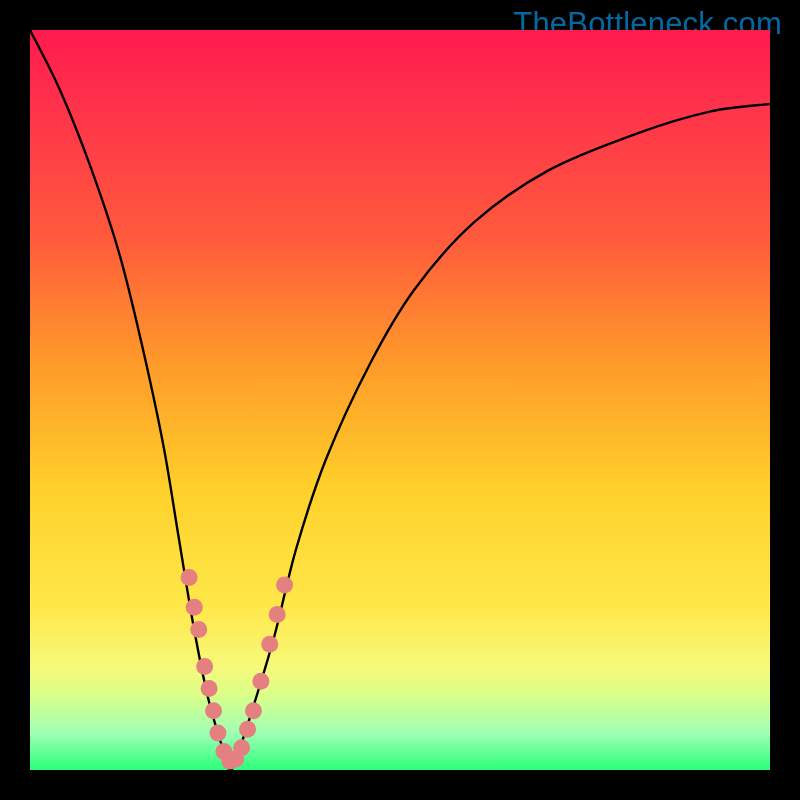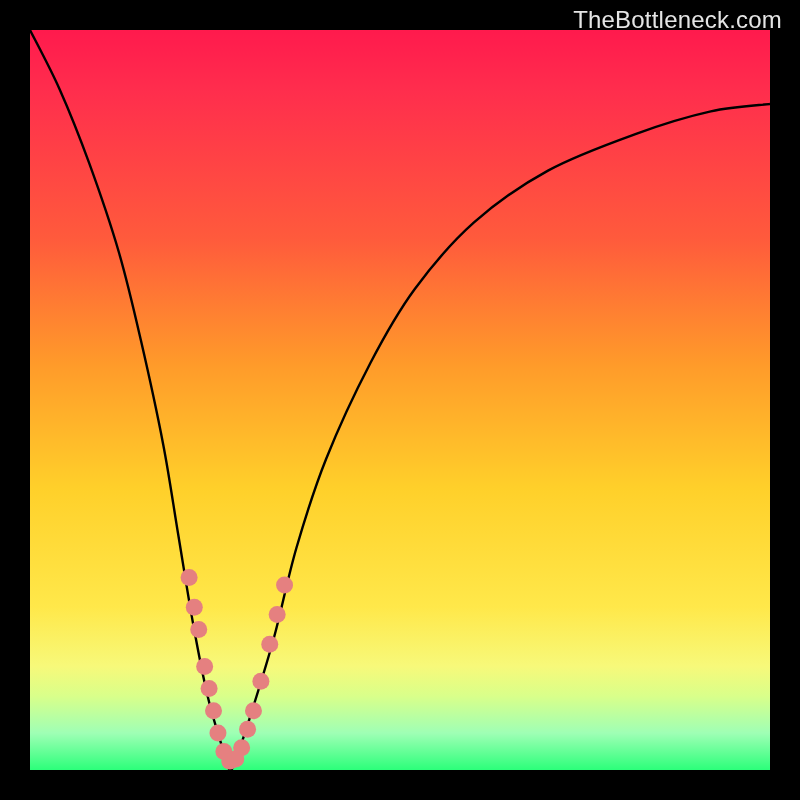--- a/index.html
+++ b/index.html
@@ -37,22 +37,22 @@
       #f7f97a 86%,
       #d9ff8a 90%,
       #9fffb5 95%,
       #2cff7a 100%
     );
   }
   .watermark {
     position: absolute;
     top: 6px;
     right: 18px;
-    color: #e5e5e5;
-    font-size: 24px;
+    color: #0369a1;
+    font-size: 31px;
     font-weight: 500;
     letter-spacing: 0.2px;
     user-select: none;
   }
   svg.curve {
     position: absolute;
     left: 0;
     top: 0;
     width: 740px;
     height: 740px;

